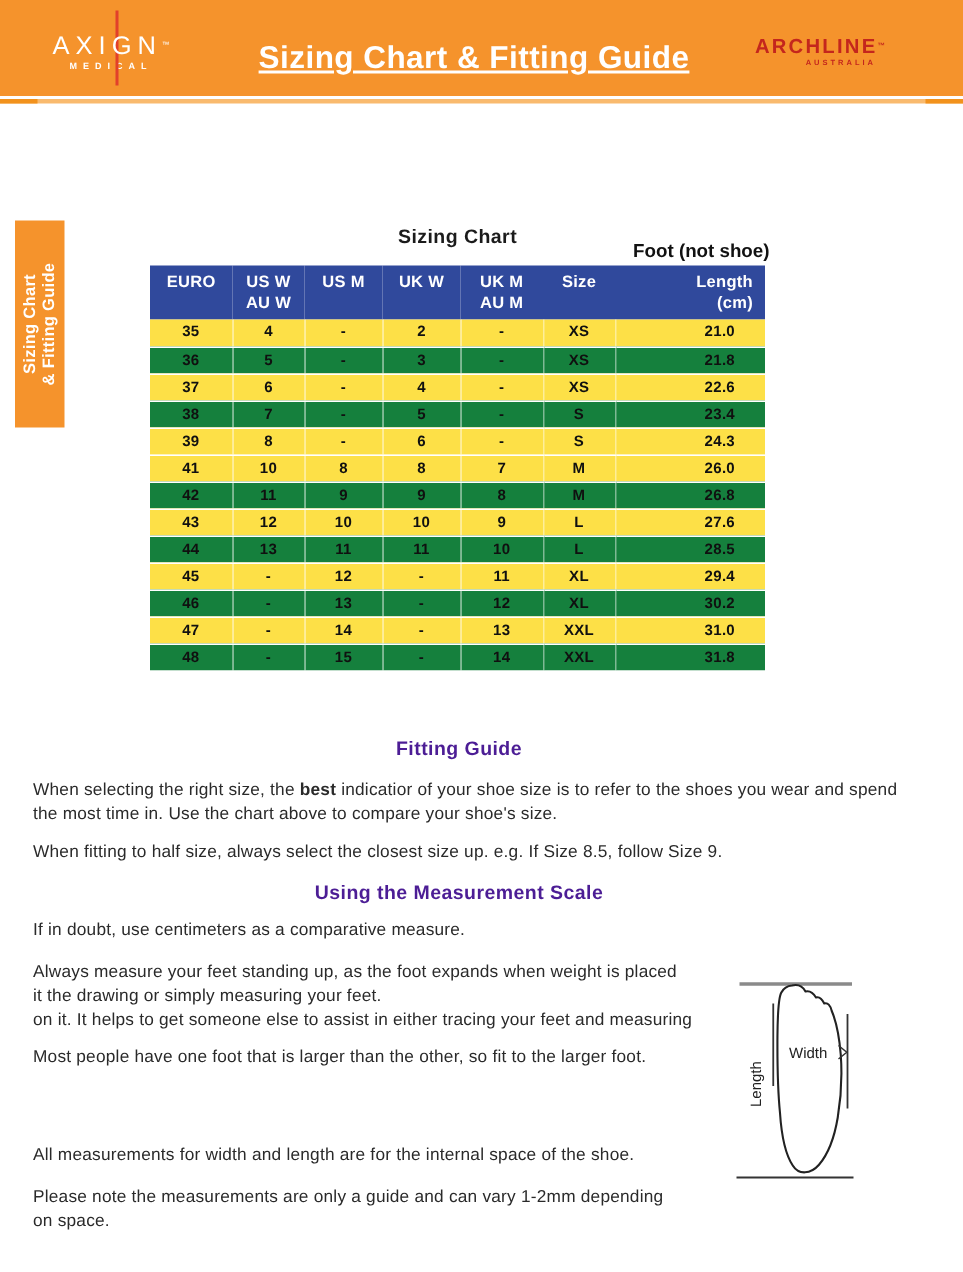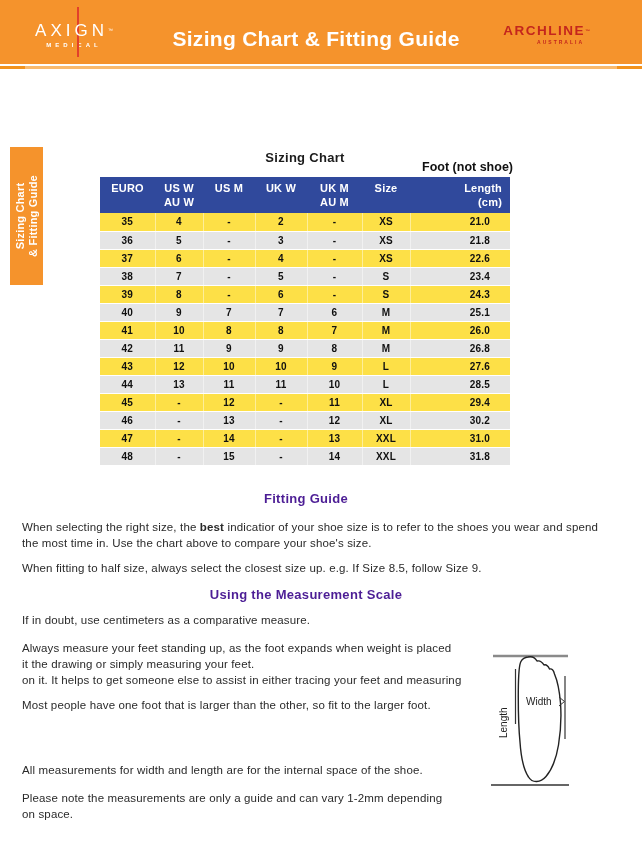--- a/index.html
+++ b/index.html
@@ -13,21 +13,21 @@
   .hdr-rule .end{position:absolute;top:0;width:25px;height:3px;background:#F2921D;}
   .hdr-rule .end.l{left:0;} .hdr-rule .end.r{right:0;}
 
   .axign{position:absolute;left:30px;top:9px;width:88px;height:48px;color:#fff;text-align:center;}
   .axign .nm{font-size:17px;letter-spacing:4px;font-weight:400;line-height:17px;margin-top:13px;position:relative;}
   .axign .tm{font-size:5px;vertical-align:top;letter-spacing:0;}
   .axign .sub{font-size:6px;letter-spacing:4px;font-weight:bold;margin-top:3px;}
   .axign .redline{position:absolute;left:47px;top:-2px;width:2px;height:50px;background:#E2402B;}
 
   .hdr-title{position:absolute;left:120px;right:130px;top:27px;text-align:center;color:#fff;
-             font-size:21px;font-weight:bold;letter-spacing:.3px;}
+             font-size:21px;font-weight:bold;letter-spacing:.3px;text-decoration:underline;}
 
   .archline{position:absolute;right:52px;top:24px;width:90px;text-align:right;color:#C4261D;}
   .archline .nm{font-size:13.5px;font-weight:bold;letter-spacing:1.5px;line-height:14px;}
   .archline .tm{font-size:5px;vertical-align:top;letter-spacing:0;}
   .archline .sub{font-size:5px;letter-spacing:2px;font-weight:bold;margin-top:1px;padding-right:6px;}
 
   
   .tab{position:absolute;left:10px;top:147px;width:33px;height:138px;background:#F5932C;}
   .tab .rot{position:absolute;left:50%;top:50%;width:138px;transform:translate(-50%,-50%) rotate(-90deg);
             text-align:center;color:#fff;font-weight:bold;font-size:11px;line-height:13px;letter-spacing:.2px;}
@@ -38,21 +38,21 @@
   .foot-note{position:absolute;right:129px;top:160px;font-size:12.5px;font-weight:bold;color:#111;}
 
   table.sizing{position:absolute;left:100px;top:177px;width:410px;border-collapse:collapse;table-layout:fixed;}
   table.sizing th{background:#30499C;color:#fff;font-size:11px;font-weight:bold;
                   vertical-align:top;padding:5px 0 0 0;height:36px;line-height:13.5px;text-align:center;letter-spacing:.2px;}
   table.sizing th:last-child{text-align:right;padding-right:8px;}
   table.sizing td{height:18px;font-size:10px;font-weight:bold;color:#101010;text-align:center;
                   border-bottom:1px solid #fff;letter-spacing:.2px;}
   table.sizing td+td{border-left:1px solid rgba(255,255,255,.45);}
   table.sizing td:last-child{text-align:right;padding-right:20px;}
-  tr.row-a{background:#fde047;} tr.row-b{background:#e5e5e5;margin-left:32px;}
+  tr.row-a{background:#fde047;} tr.row-b{background:#15803d;margin-left:32px;}
 
   
   .h2{position:absolute;left:0;width:612px;text-align:center;font-size:13px;font-weight:bold;color:#4c1d95;letter-spacing:.3px;}
   .para{position:absolute;left:22px;font-size:11.5px;line-height:16px;color:#2a2a2a;letter-spacing:.15px;}
 
   
   .footdiag{position:absolute;left:484px;top:647px;}
 </style>
 </head>
 <body>
@@ -162,29 +162,20 @@
           <td>23.4</td>
         </tr>
         <tr class="row-a">
           <td>39</td>
           <td>8</td>
           <td>-</td>
           <td>6</td>
           <td>-</td>
           <td>S</td>
           <td>24.3</td>
-        </tr>
-        <tr class="row-b">
-          <td>40</td>
-          <td>9</td>
-          <td>7</td>
-          <td>7</td>
-          <td>6</td>
-          <td>M</td>
-          <td>25.1</td>
         </tr>
         <tr class="row-a">
           <td>41</td>
           <td>10</td>
           <td>8</td>
           <td>8</td>
           <td>7</td>
           <td>M</td>
           <td>26.0</td>
         </tr>

